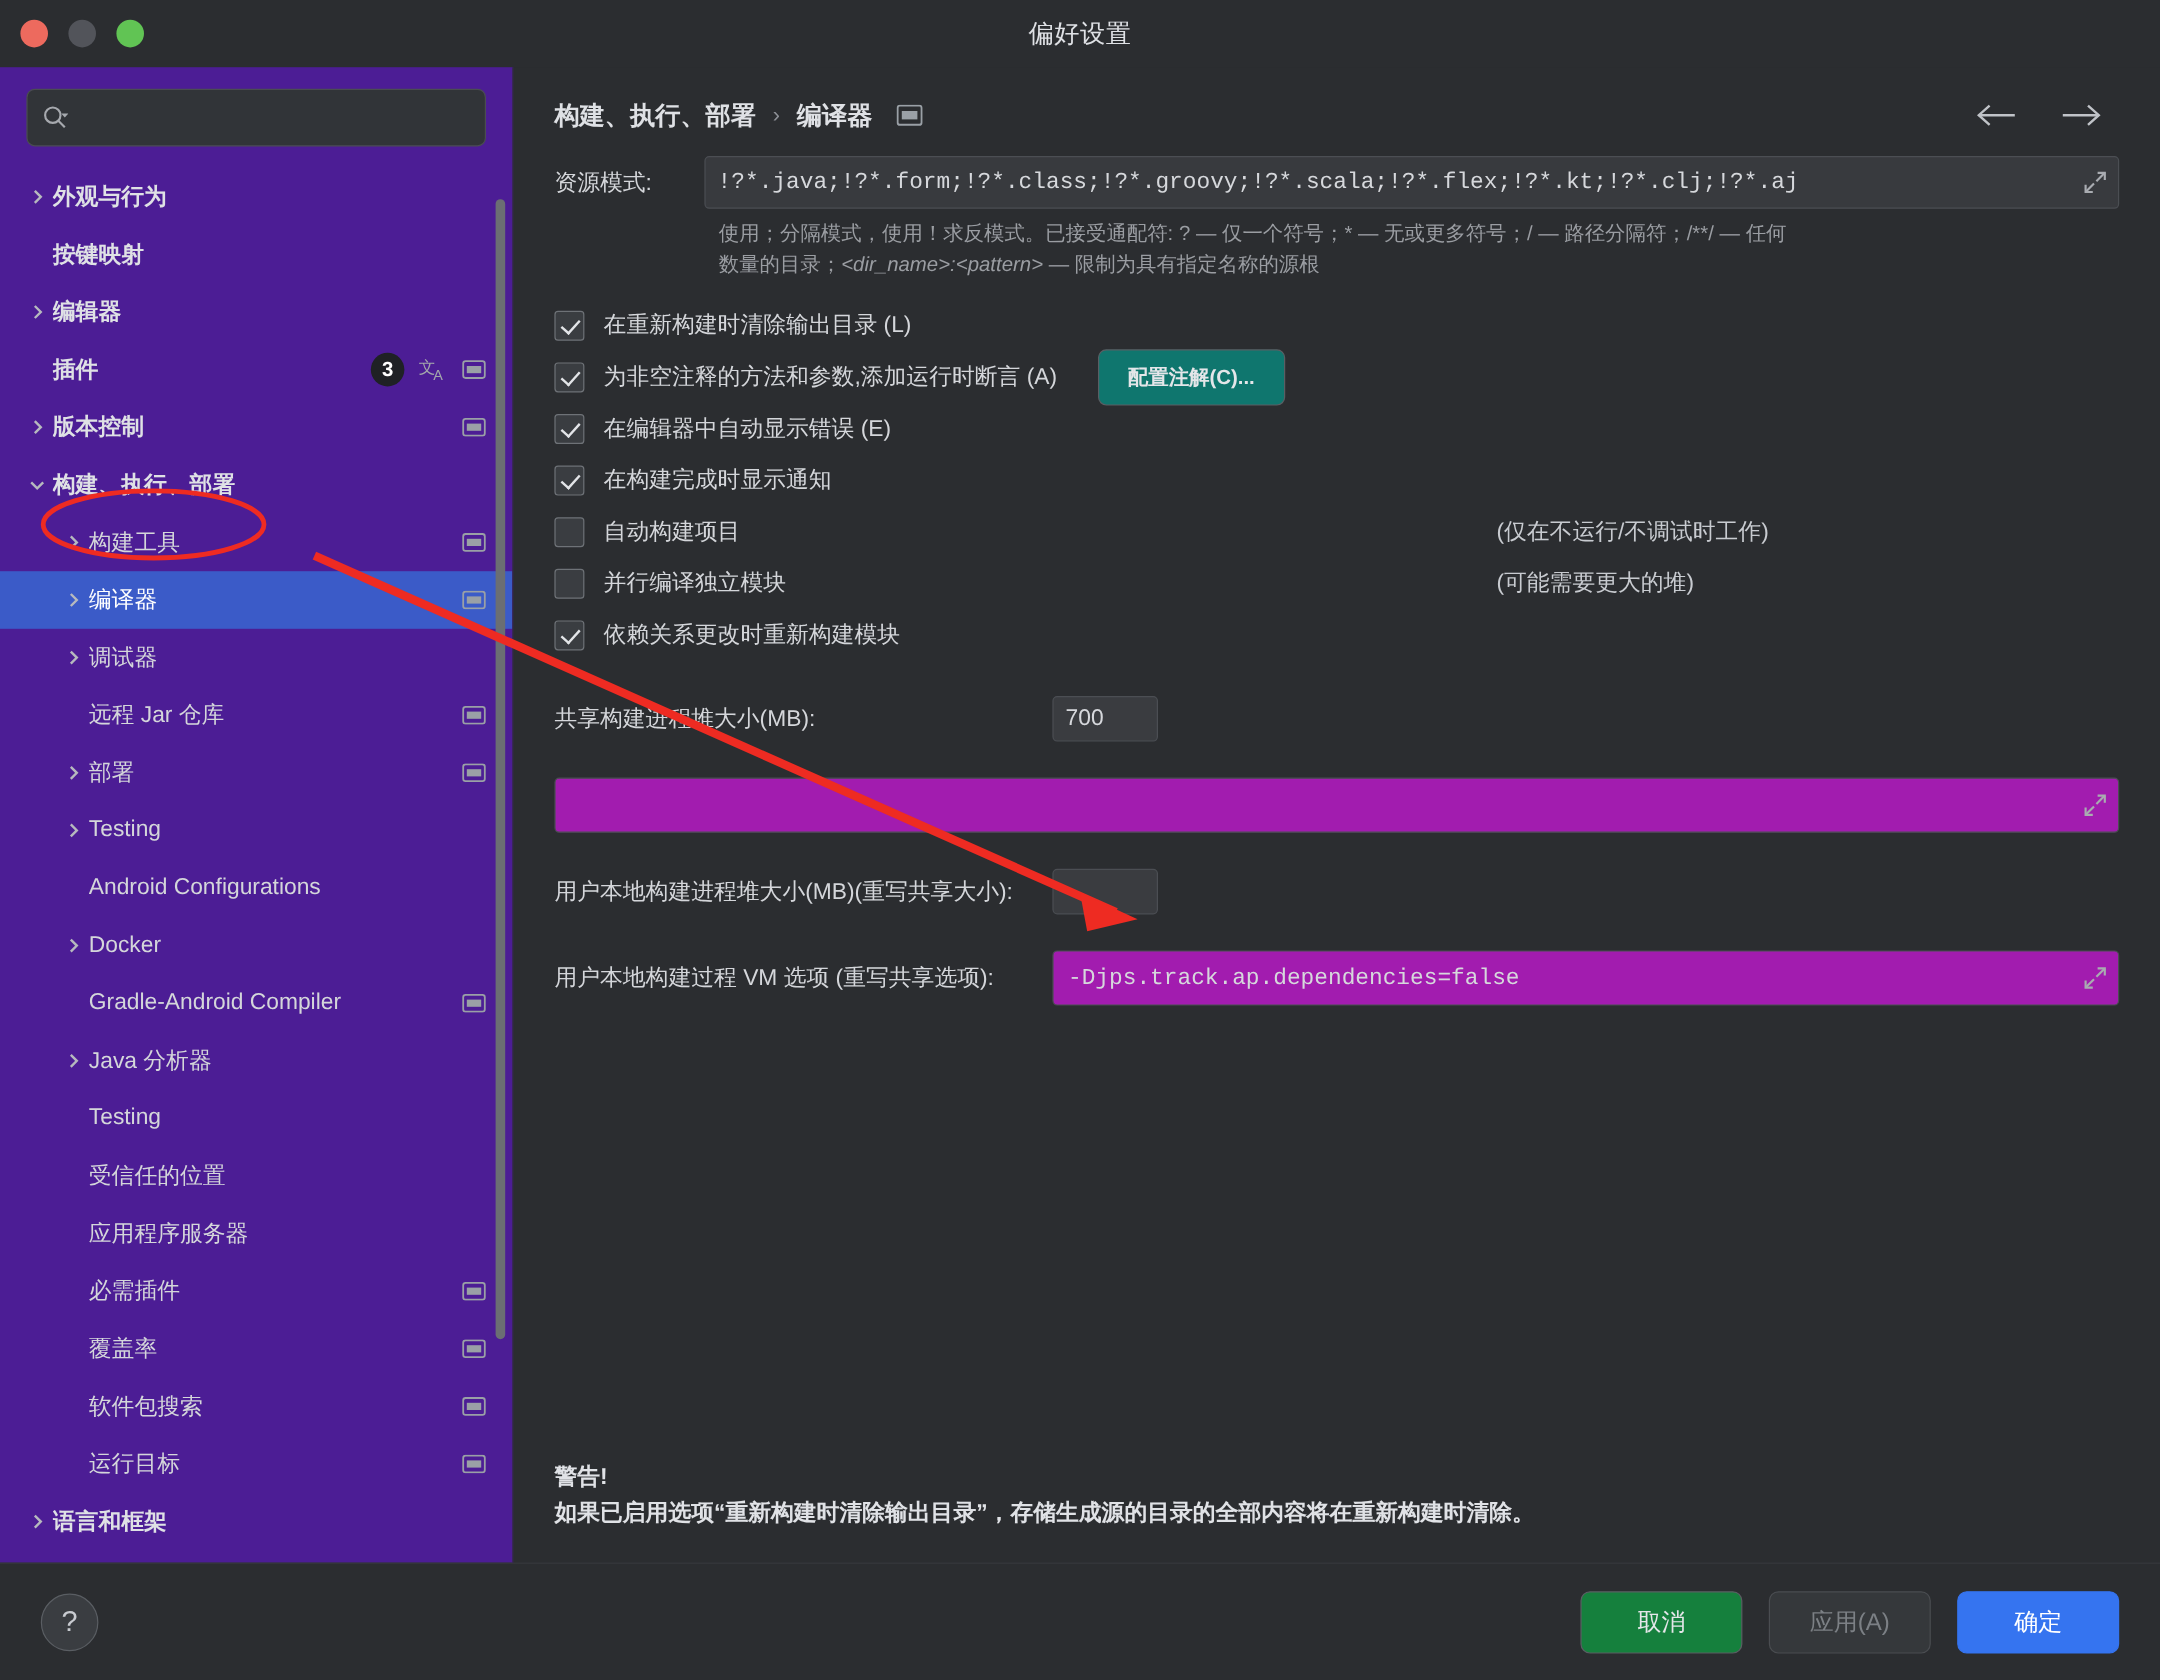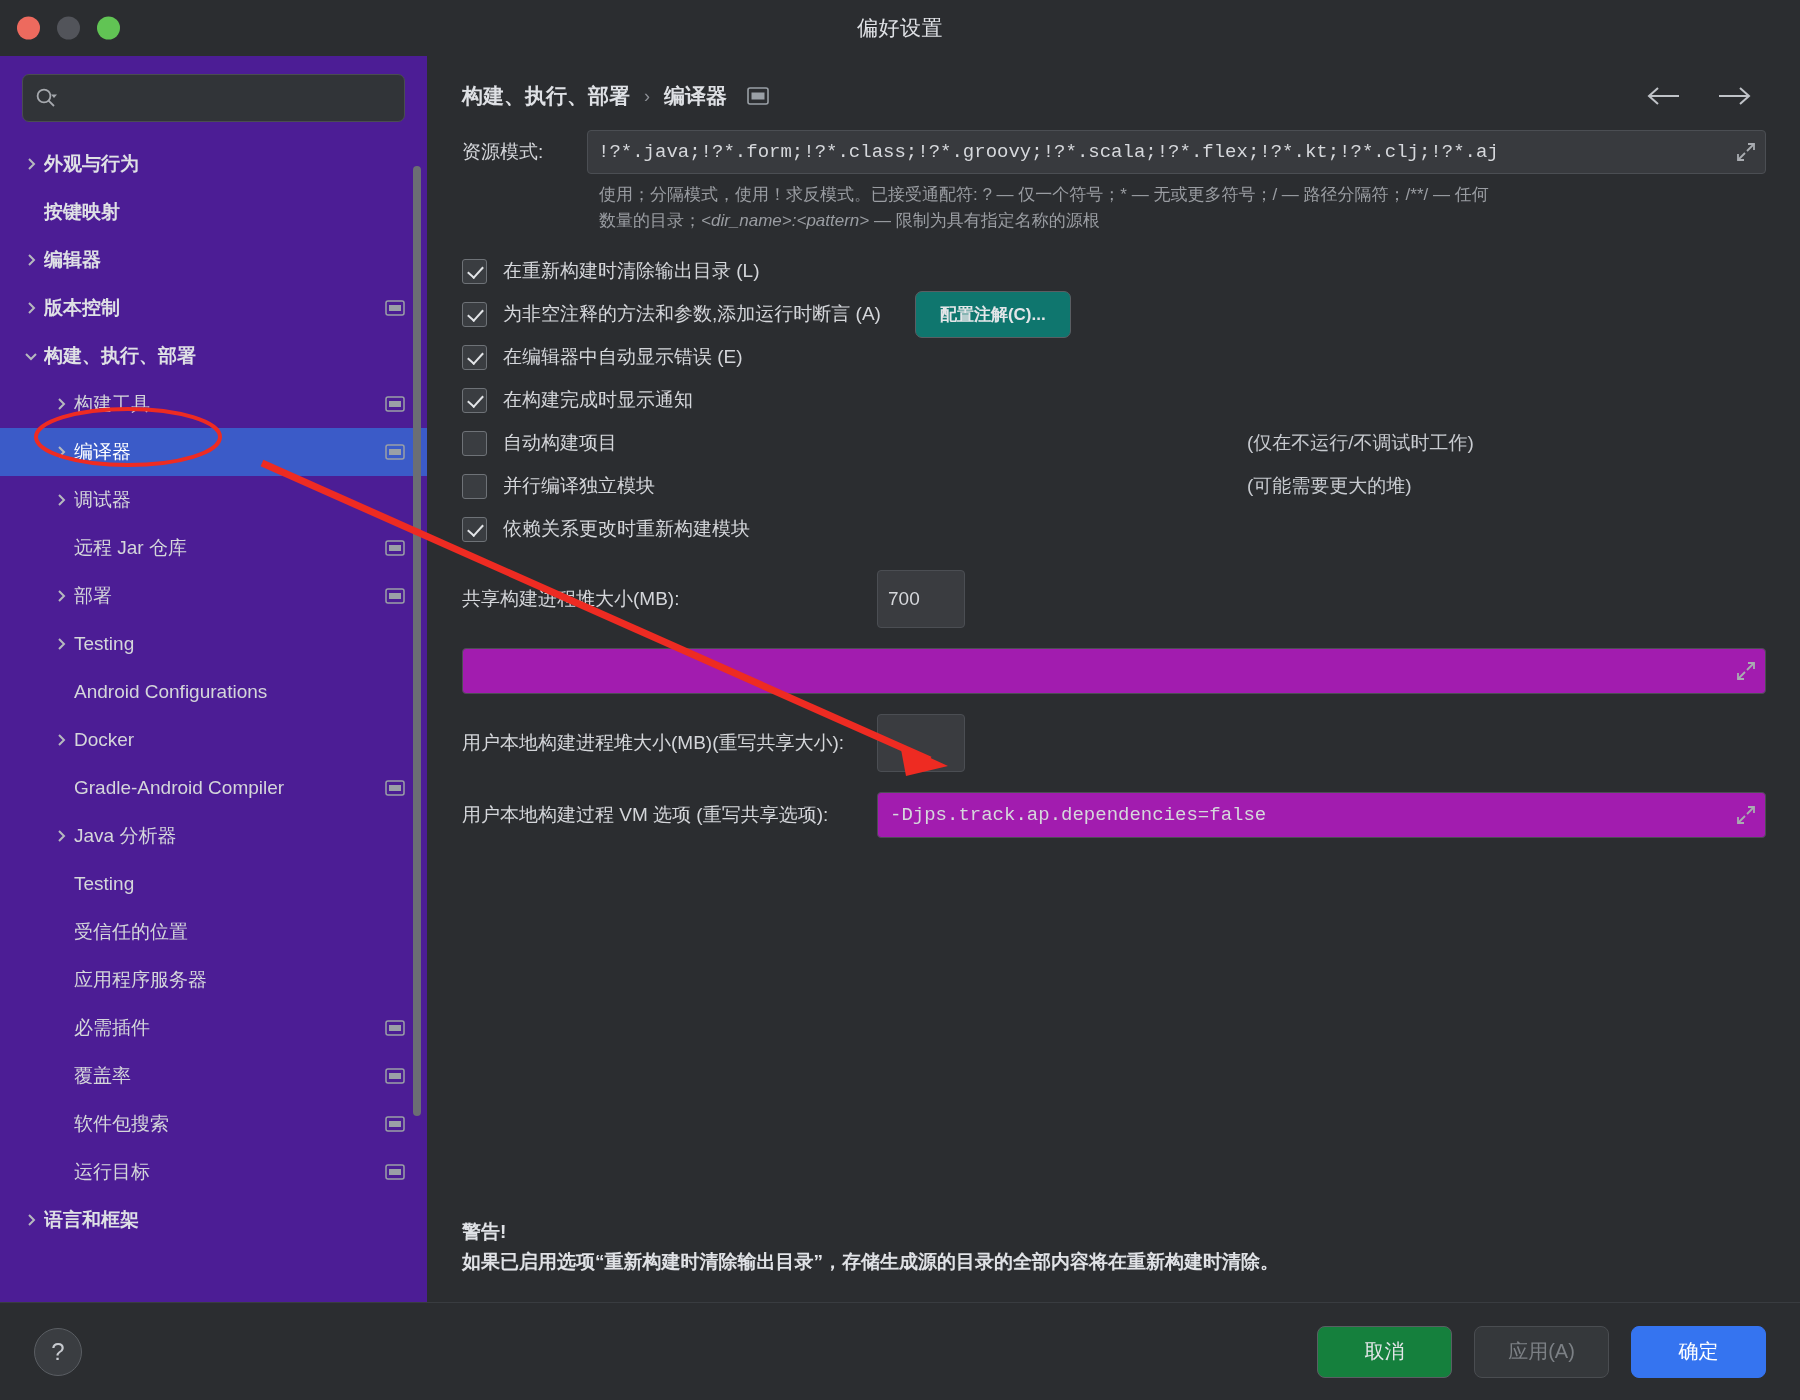--- a/index.html
+++ b/index.html
@@ -274,21 +274,21 @@
   }
   .form-label {
     font-size: 19px;
     color: #d4d6da;
     width: 415px;
     flex: 0 0 415px;
     white-space: nowrap;
   }
   .small-input {
     width: 88px;
-    height: 58px;
+    height: 38px;
     background: #3a3c40;
     border: 1px solid #4b4e53;
     border-radius: 4px;
     color: #d6d8dc;
     font-size: 19px;
     display: flex;
     align-items: center;
     padding-left: 10px;
     font-family: inherit;
   }
@@ -401,20 +401,37 @@
             <span class="chev empty"></span>
             <span class="label">按键映射</span>
           </div>
           <div class="tree-item lvl0 bold">
             <span class="chev">
               <svg width="16" height="16" viewBox="0 0 16 16">
                 <polyline points="6,3 11,8 6,13" fill="none" stroke="#b6b9be" stroke-width="2"></polyline>
               </svg>
             </span>
             <span class="label">编辑器</span>
+          </div>
+          <div class="tree-item lvl0 bold">
+            <span class="chev empty"></span>
+            <span class="label">插件</span>
+            <span class="badge">3</span>
+            <span class="tr-icon">
+              <svg width="26" height="24" viewBox="0 0 26 24">
+                <text x="0" y="15" font-size="14" fill="#a3a6ab" font-family="sans-serif">文</text>
+                <text x="12" y="21" font-size="12" fill="#a3a6ab" font-family="sans-serif">A</text>
+              </svg>
+            </span>
+            <span class="win-icon">
+              <svg width="20" height="16" viewBox="0 0 20 16">
+                <rect x="1" y="1" width="18" height="14" rx="2" fill="none" stroke="#9aa0a6" stroke-width="1.5"></rect>
+                <rect x="4" y="5" width="12" height="6" fill="#9aa0a6"></rect>
+              </svg>
+            </span>
           </div>
           <div class="tree-item lvl0 bold">
             <span class="chev">
               <svg width="16" height="16" viewBox="0 0 16 16">
                 <polyline points="6,3 11,8 6,13" fill="none" stroke="#b6b9be" stroke-width="2"></polyline>
               </svg>
             </span>
             <span class="label">版本控制</span>
             <span class="win-icon">
               <svg width="20" height="16" viewBox="0 0 20 16">

